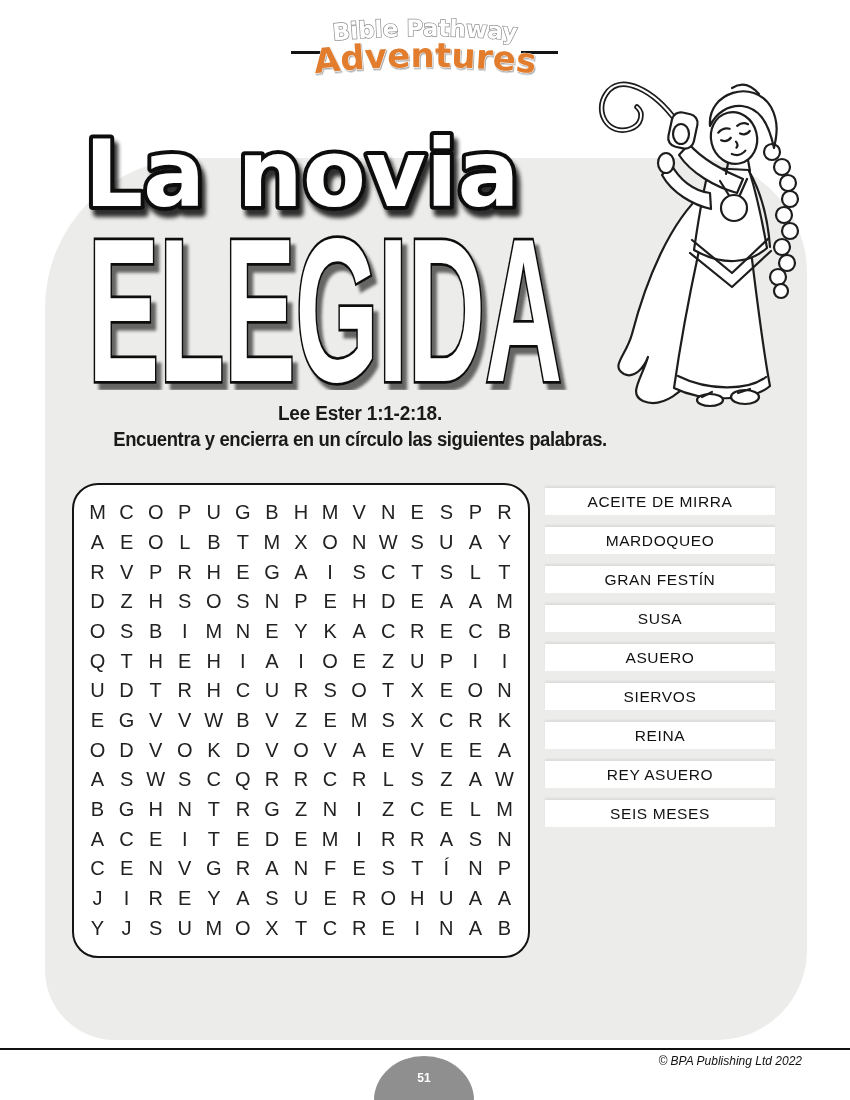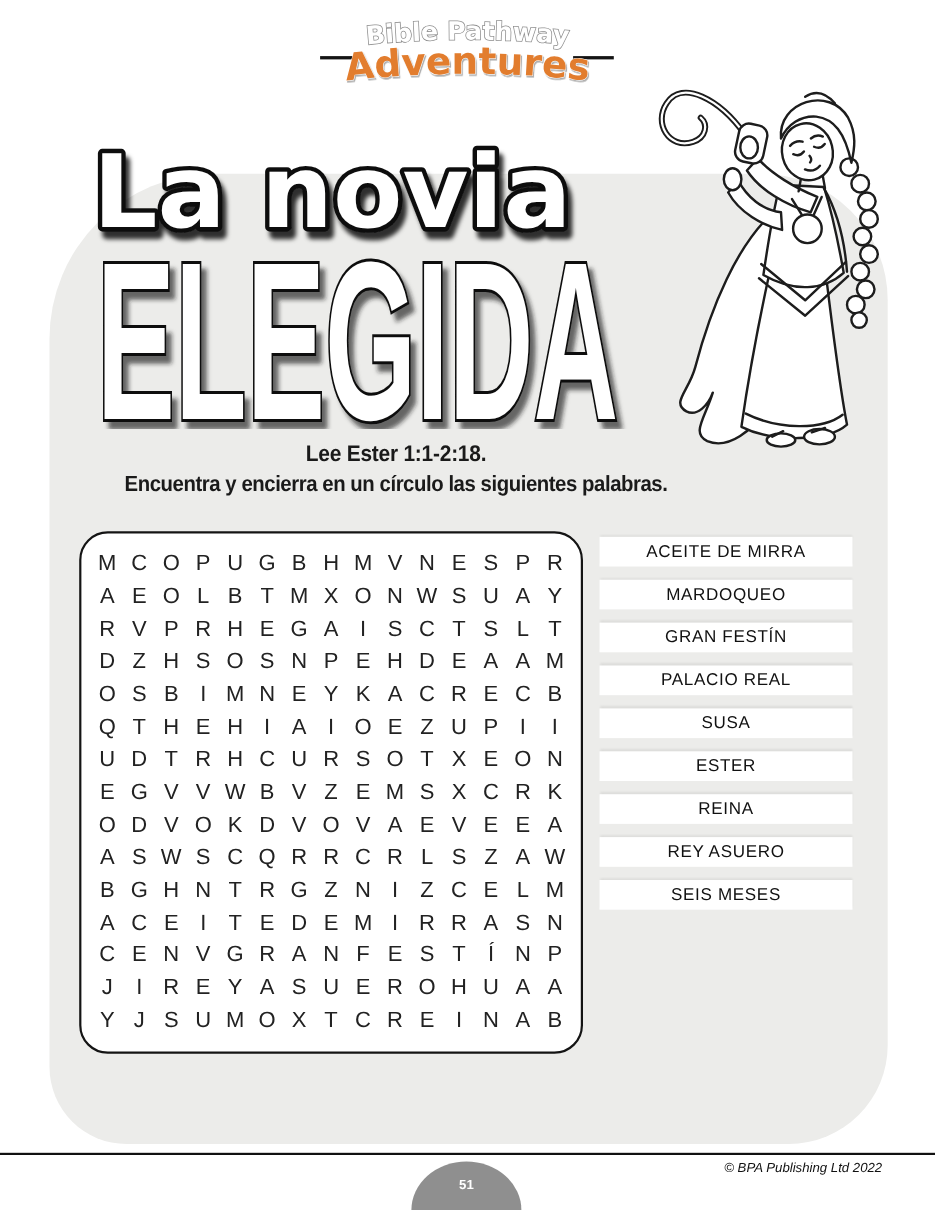--- a/index.html
+++ b/index.html
@@ -376,23 +376,23 @@
       <div class="cell">I</div>
       <div class="cell">N</div>
       <div class="cell">A</div>
       <div class="cell">B</div>
     </div>
 
   <div class="word-list">
     <div class="word-item">ACEITE DE MIRRA</div>
     <div class="word-item">MARDOQUEO</div>
     <div class="word-item">GRAN FESTÍN</div>
-    <div class="word-item">PALACIO REAL</div>
     <div class="word-item">SUSA</div>
-    <div class="word-item">ESTER</div>
+    <div class="word-item">ASUERO</div>
+    <div class="word-item">SIERVOS</div>
     <div class="word-item">REINA</div>
     <div class="word-item">REY ASUERO</div>
     <div class="word-item">SEIS MESES</div>
   </div>
 
   <div class="footer-rule"></div>
   <div class="footer-right">© BPA Publishing Ltd 2022</div>
   <div class="page-badge">
     <span>51</span>
   </div>

